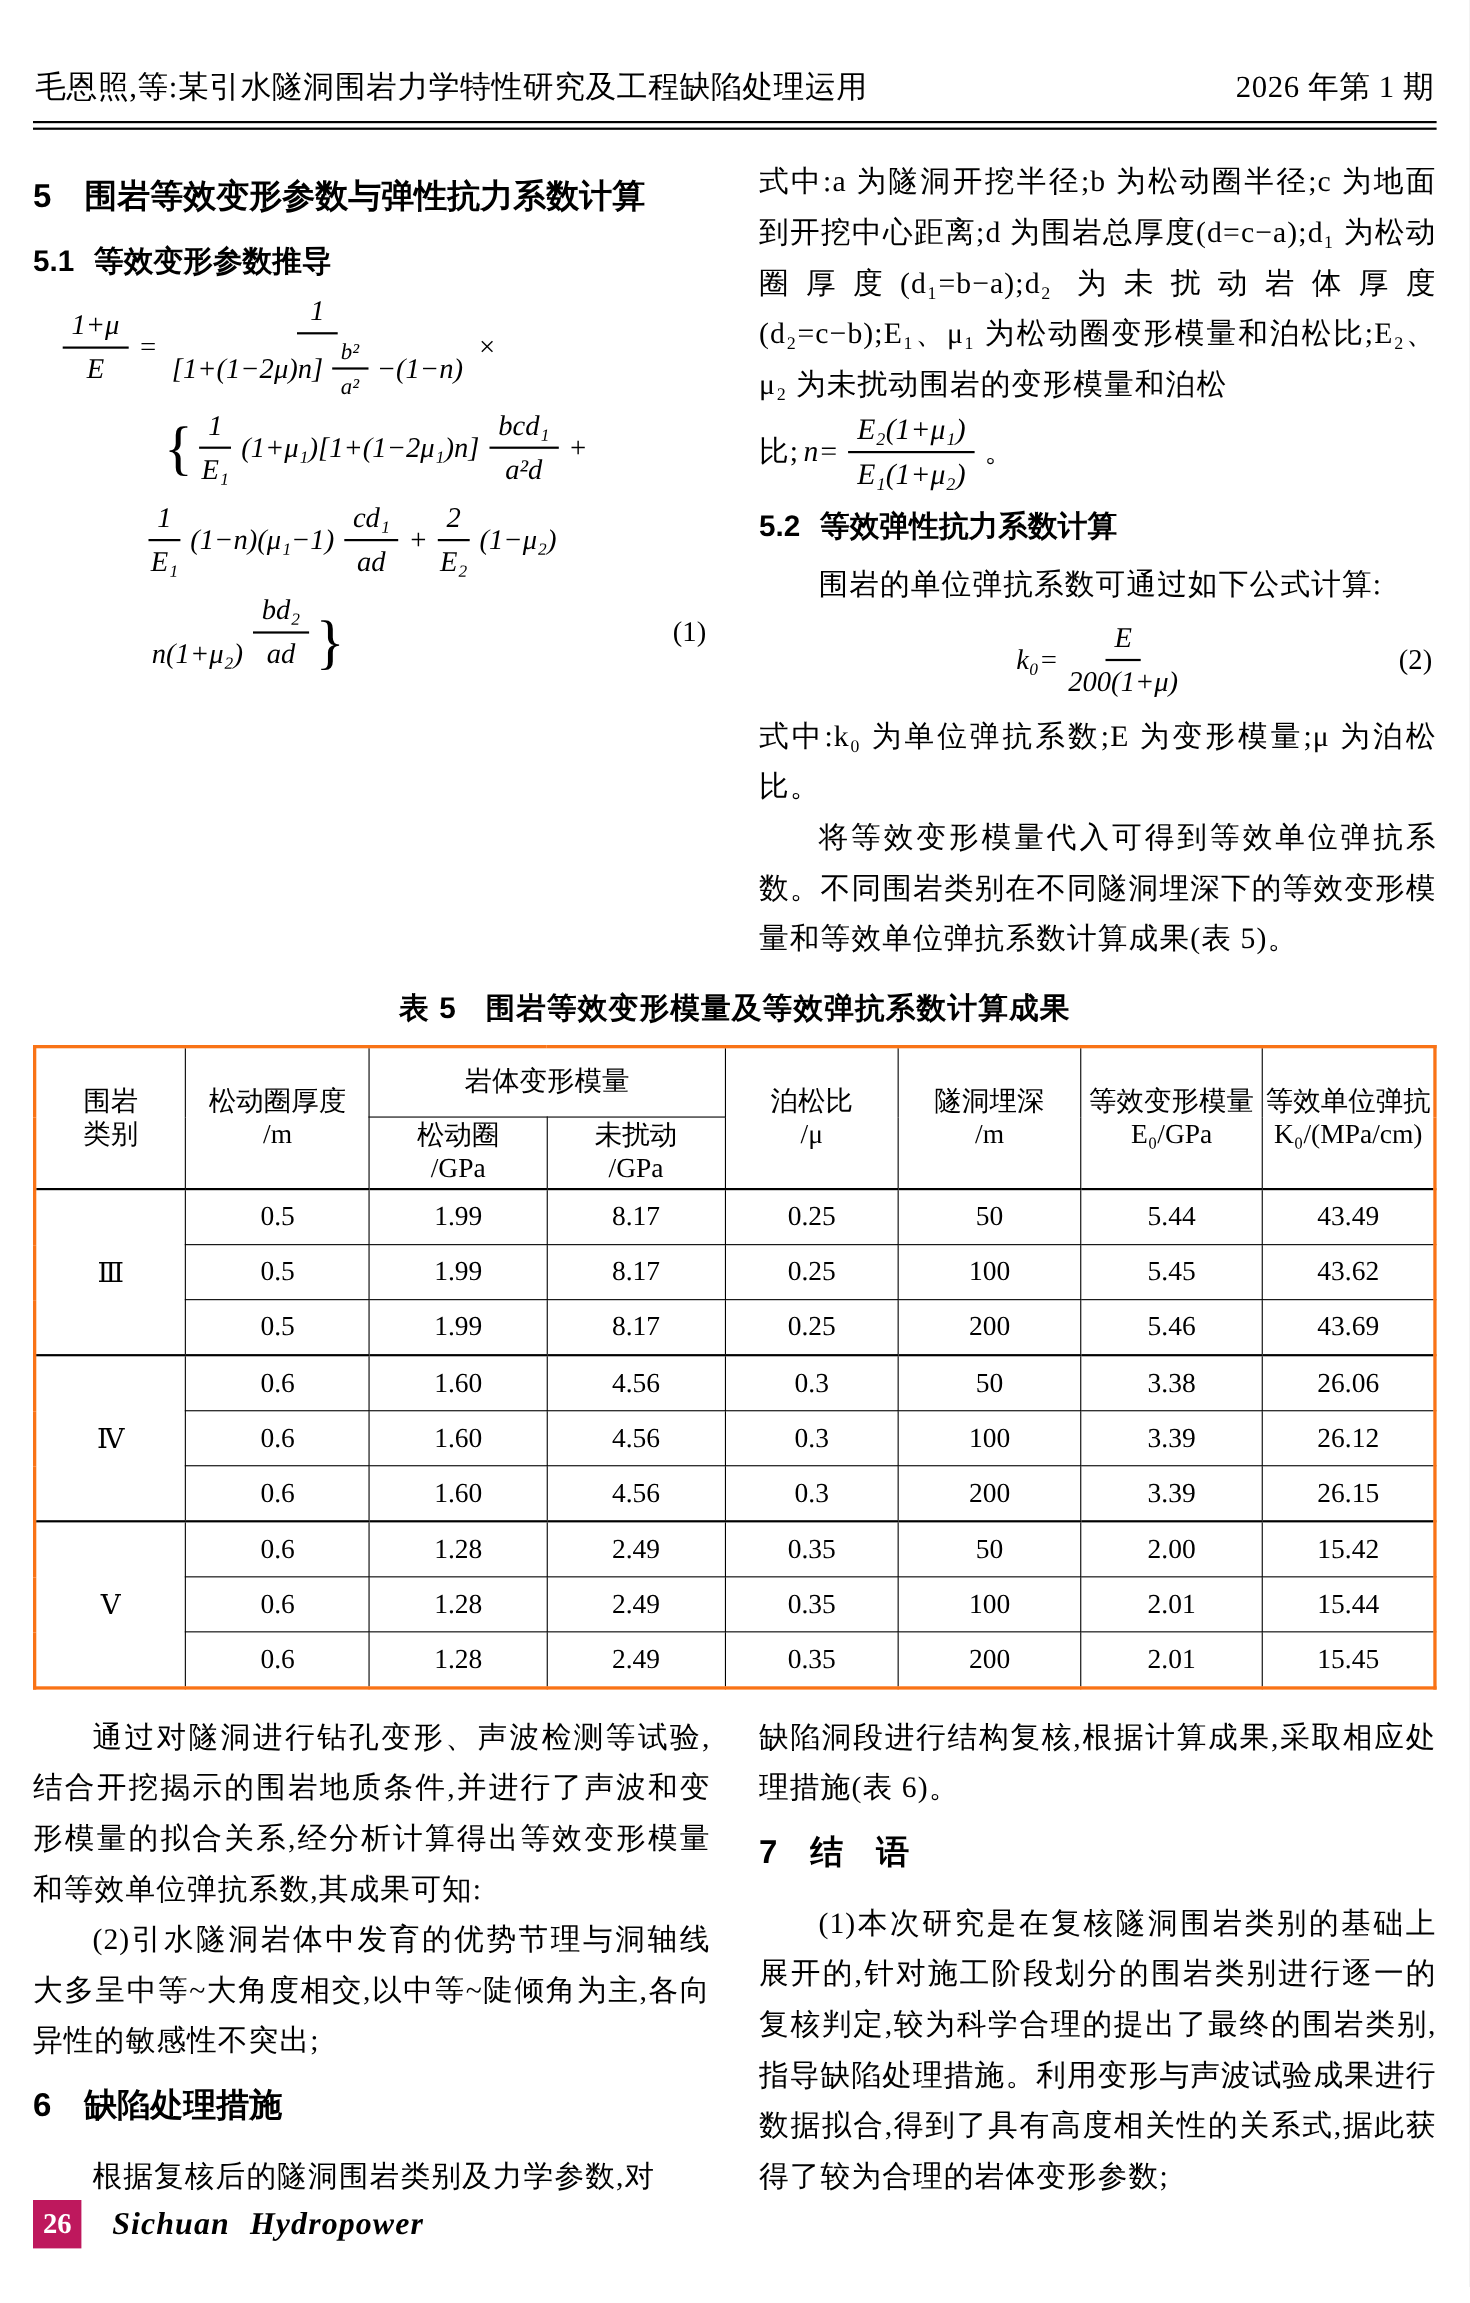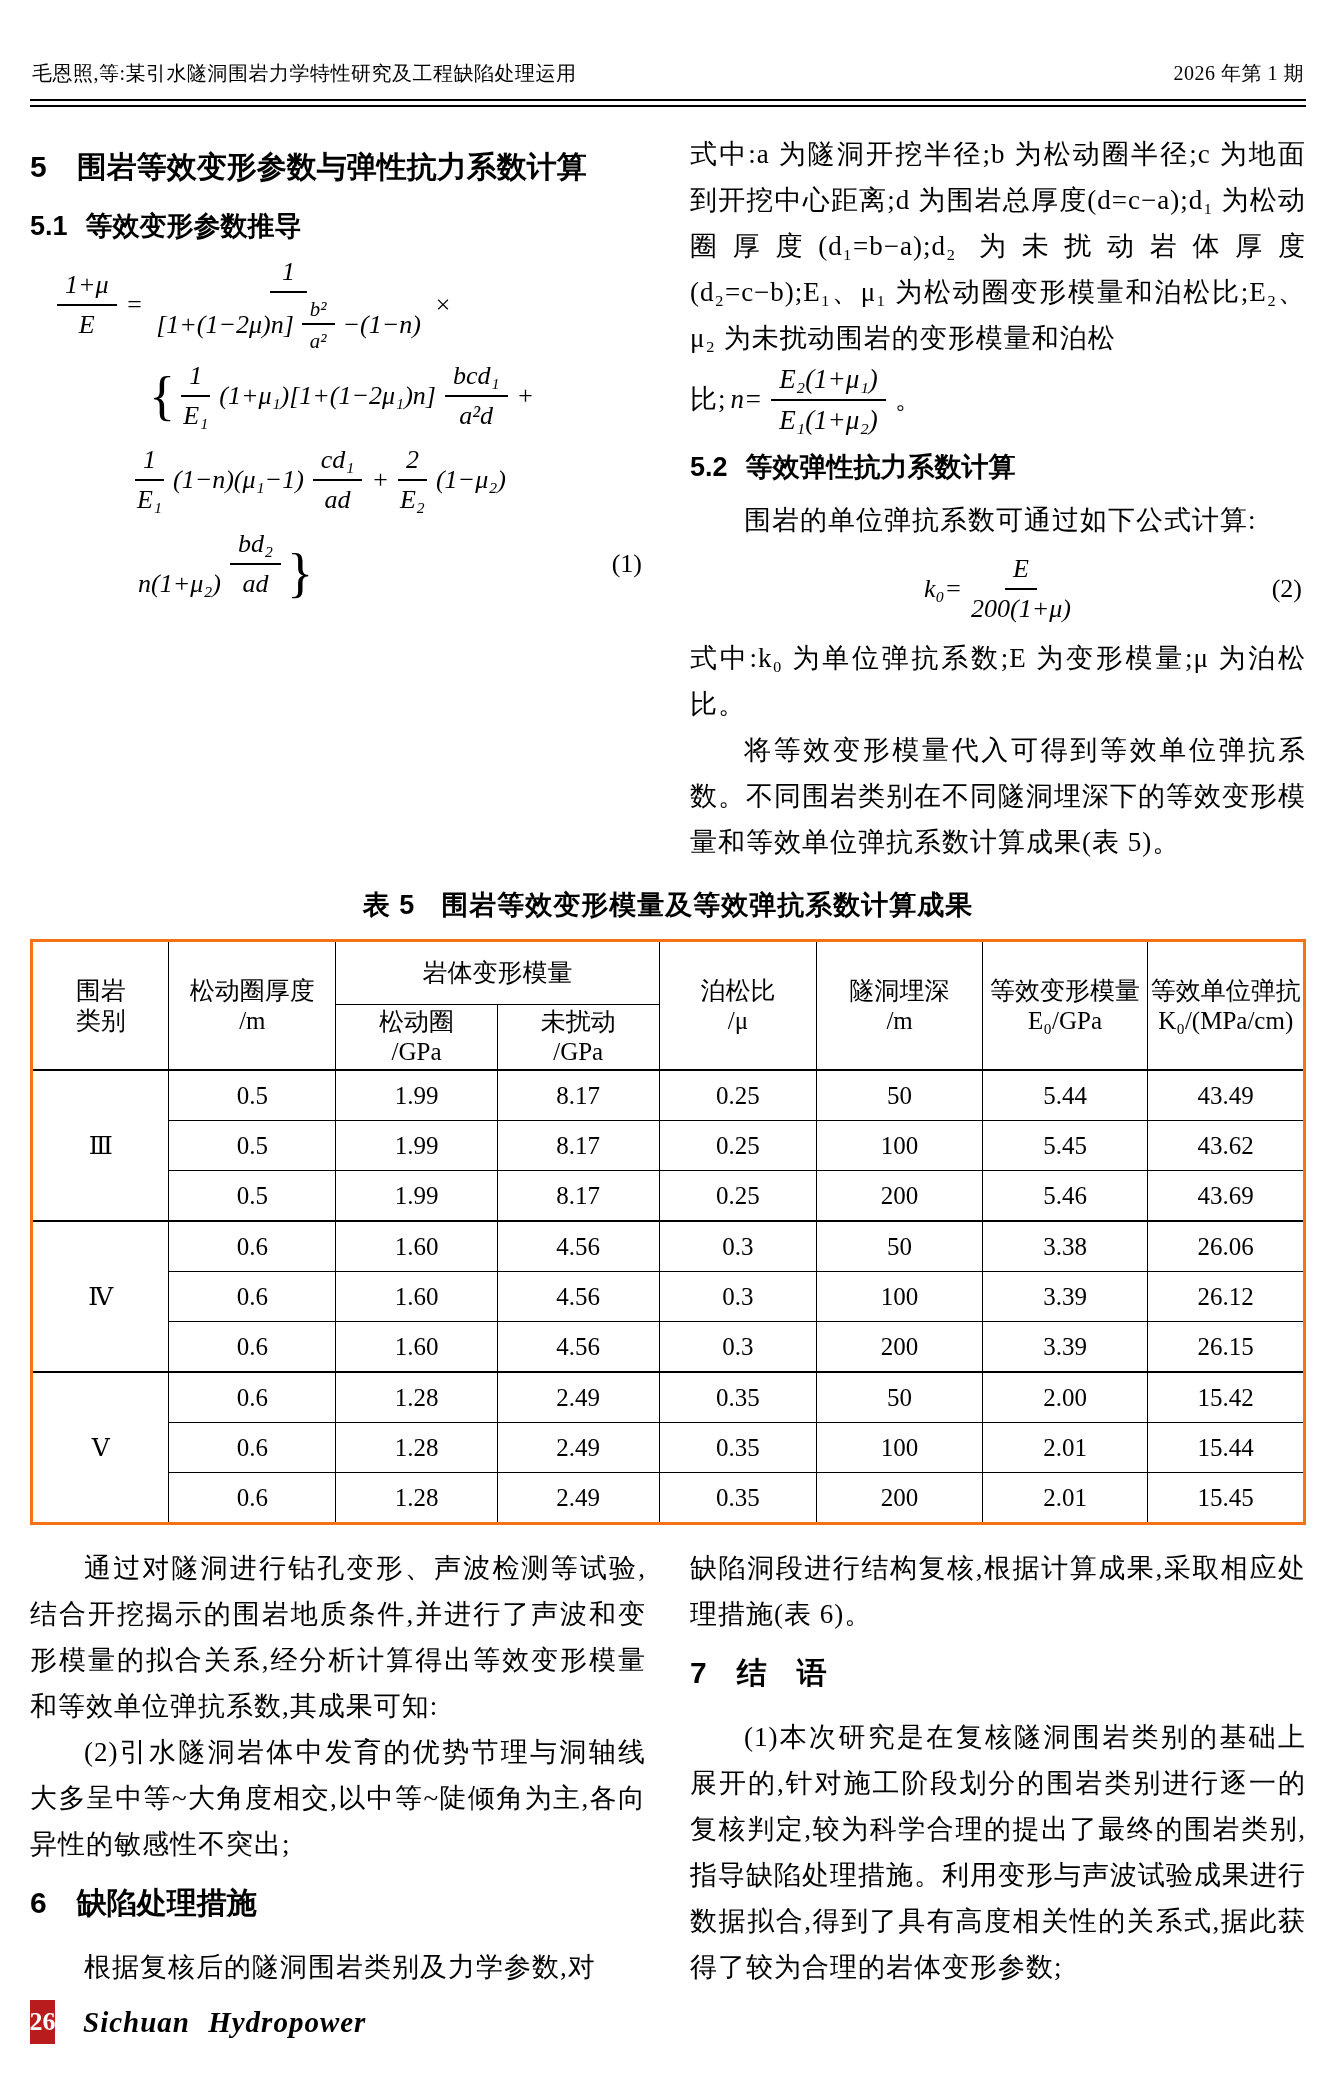--- a/index.html
+++ b/index.html
@@ -4,21 +4,21 @@
 <style>
   html,body { margin:0; padding:0; background:#e8e8e8; }
   .page {
     width:1336px; height:2094px; background:#ffffff; color:#000;
     position:relative; margin:0 auto; overflow:hidden;
     font-family:"Liberation Serif","DejaVu Serif",serif;
   }
   
   .pagehead {
     display:flex; justify-content:space-between; align-items:flex-end;
-    padding:60px 32px 0 32px; font-size:20px; letter-spacing:0.5px;
+    padding:60px 32px 0 32px; font-size:28px; letter-spacing:0.5px;
   }
   .rule { margin:12px 30px 0 30px; height:4px;
     border-top:2px solid #000; border-bottom:2px solid #000; }
   
   .cols { display:flex; gap:44px; padding:0 30px; }
   .cols.top { margin-top:24px; }
   .cols.bottom { margin-top:20px; }
   .col { flex:1; min-width:0; }
   h2.sec {
     font-family:"Liberation Sans","DejaVu Sans",sans-serif;
@@ -77,21 +77,21 @@
   }
   table.t5 thead th { line-height:30px; }
   table.t5 thead tr.h1 th { height:62px; }
   table.t5 thead tr.h2 th { height:64px; }
   table.t5 tbody td { height:49px; }
   table.t5 tbody tr.group-start td { border-top:2.5px solid #000; }
   
   .footer { position:absolute; left:30px; top:2000px;
     display:flex; align-items:center; gap:28px; }
   .pagenum {
-    width:25px; height:44px; background:#b91c1c; color:#fff;
+    width:44px; height:44px; background:#be185d; color:#fff;
     display:flex; align-items:center; justify-content:center;
     font-size:26px; font-weight:bold;
   }
   .journal { font-size:29px; font-weight:bold; font-style:italic;
     letter-spacing:1px; word-spacing:10px; }
 </style>
 </head>
 <body>
 
 <div class="page">

